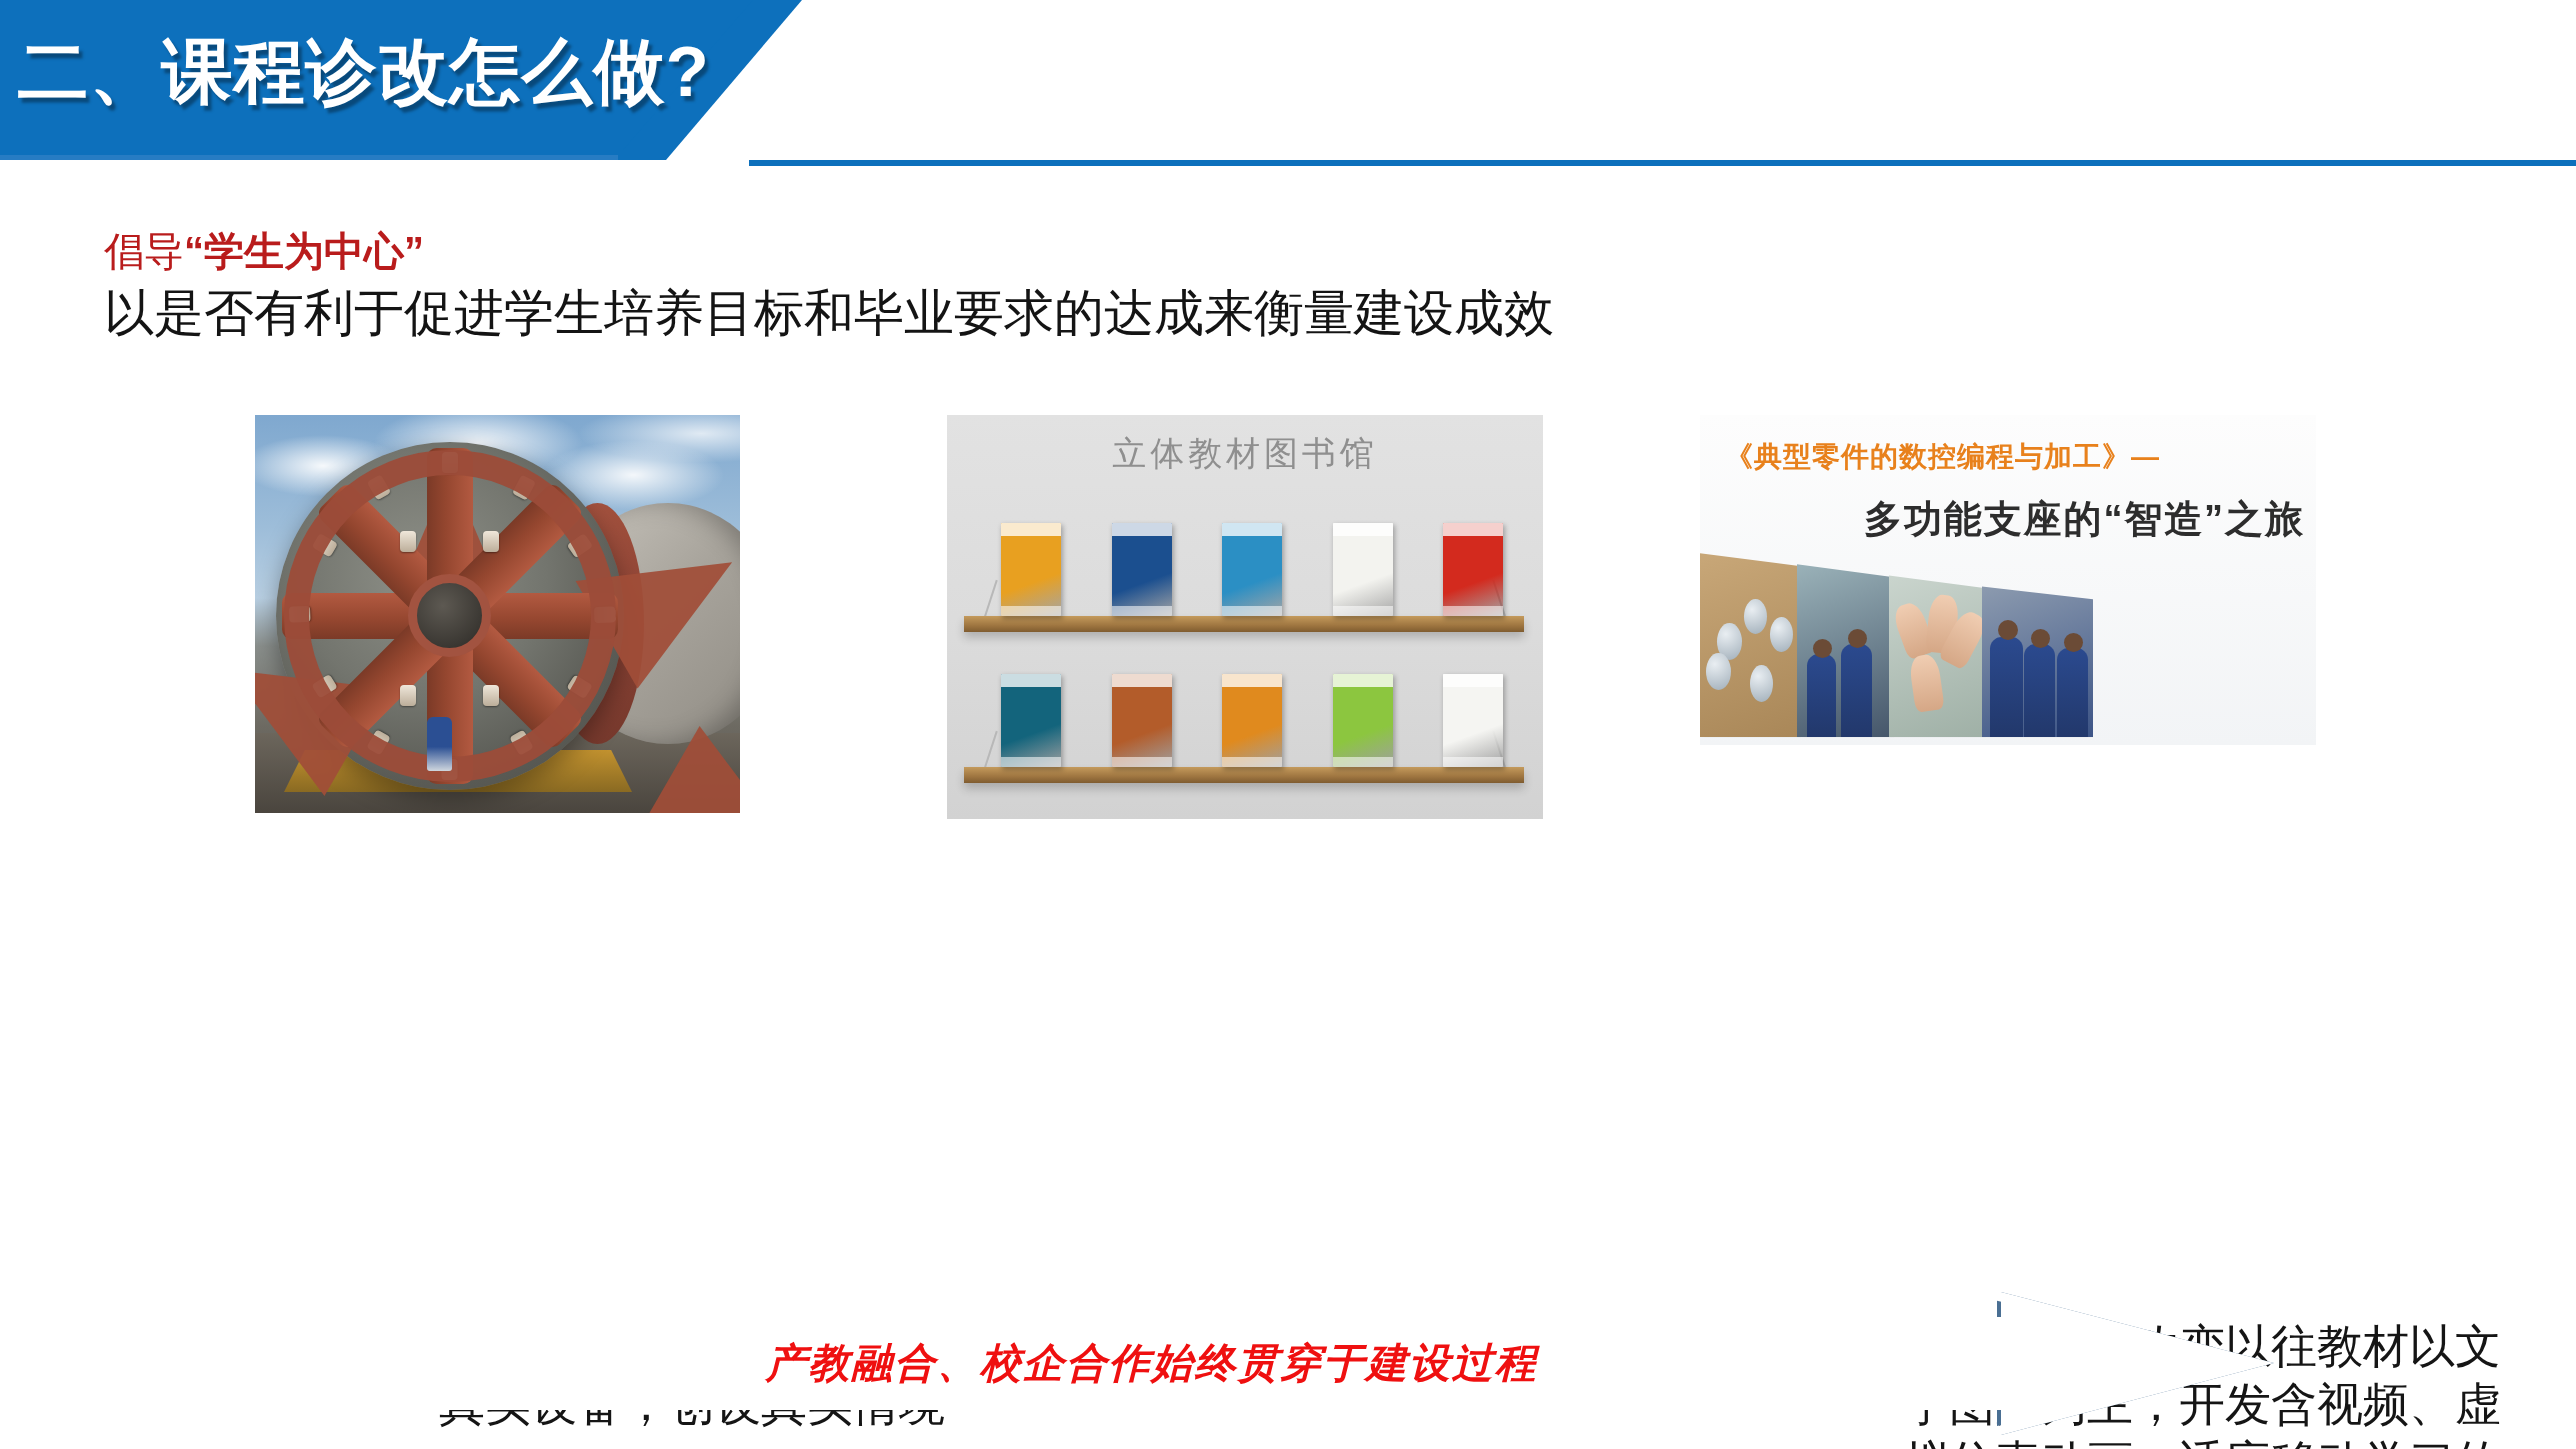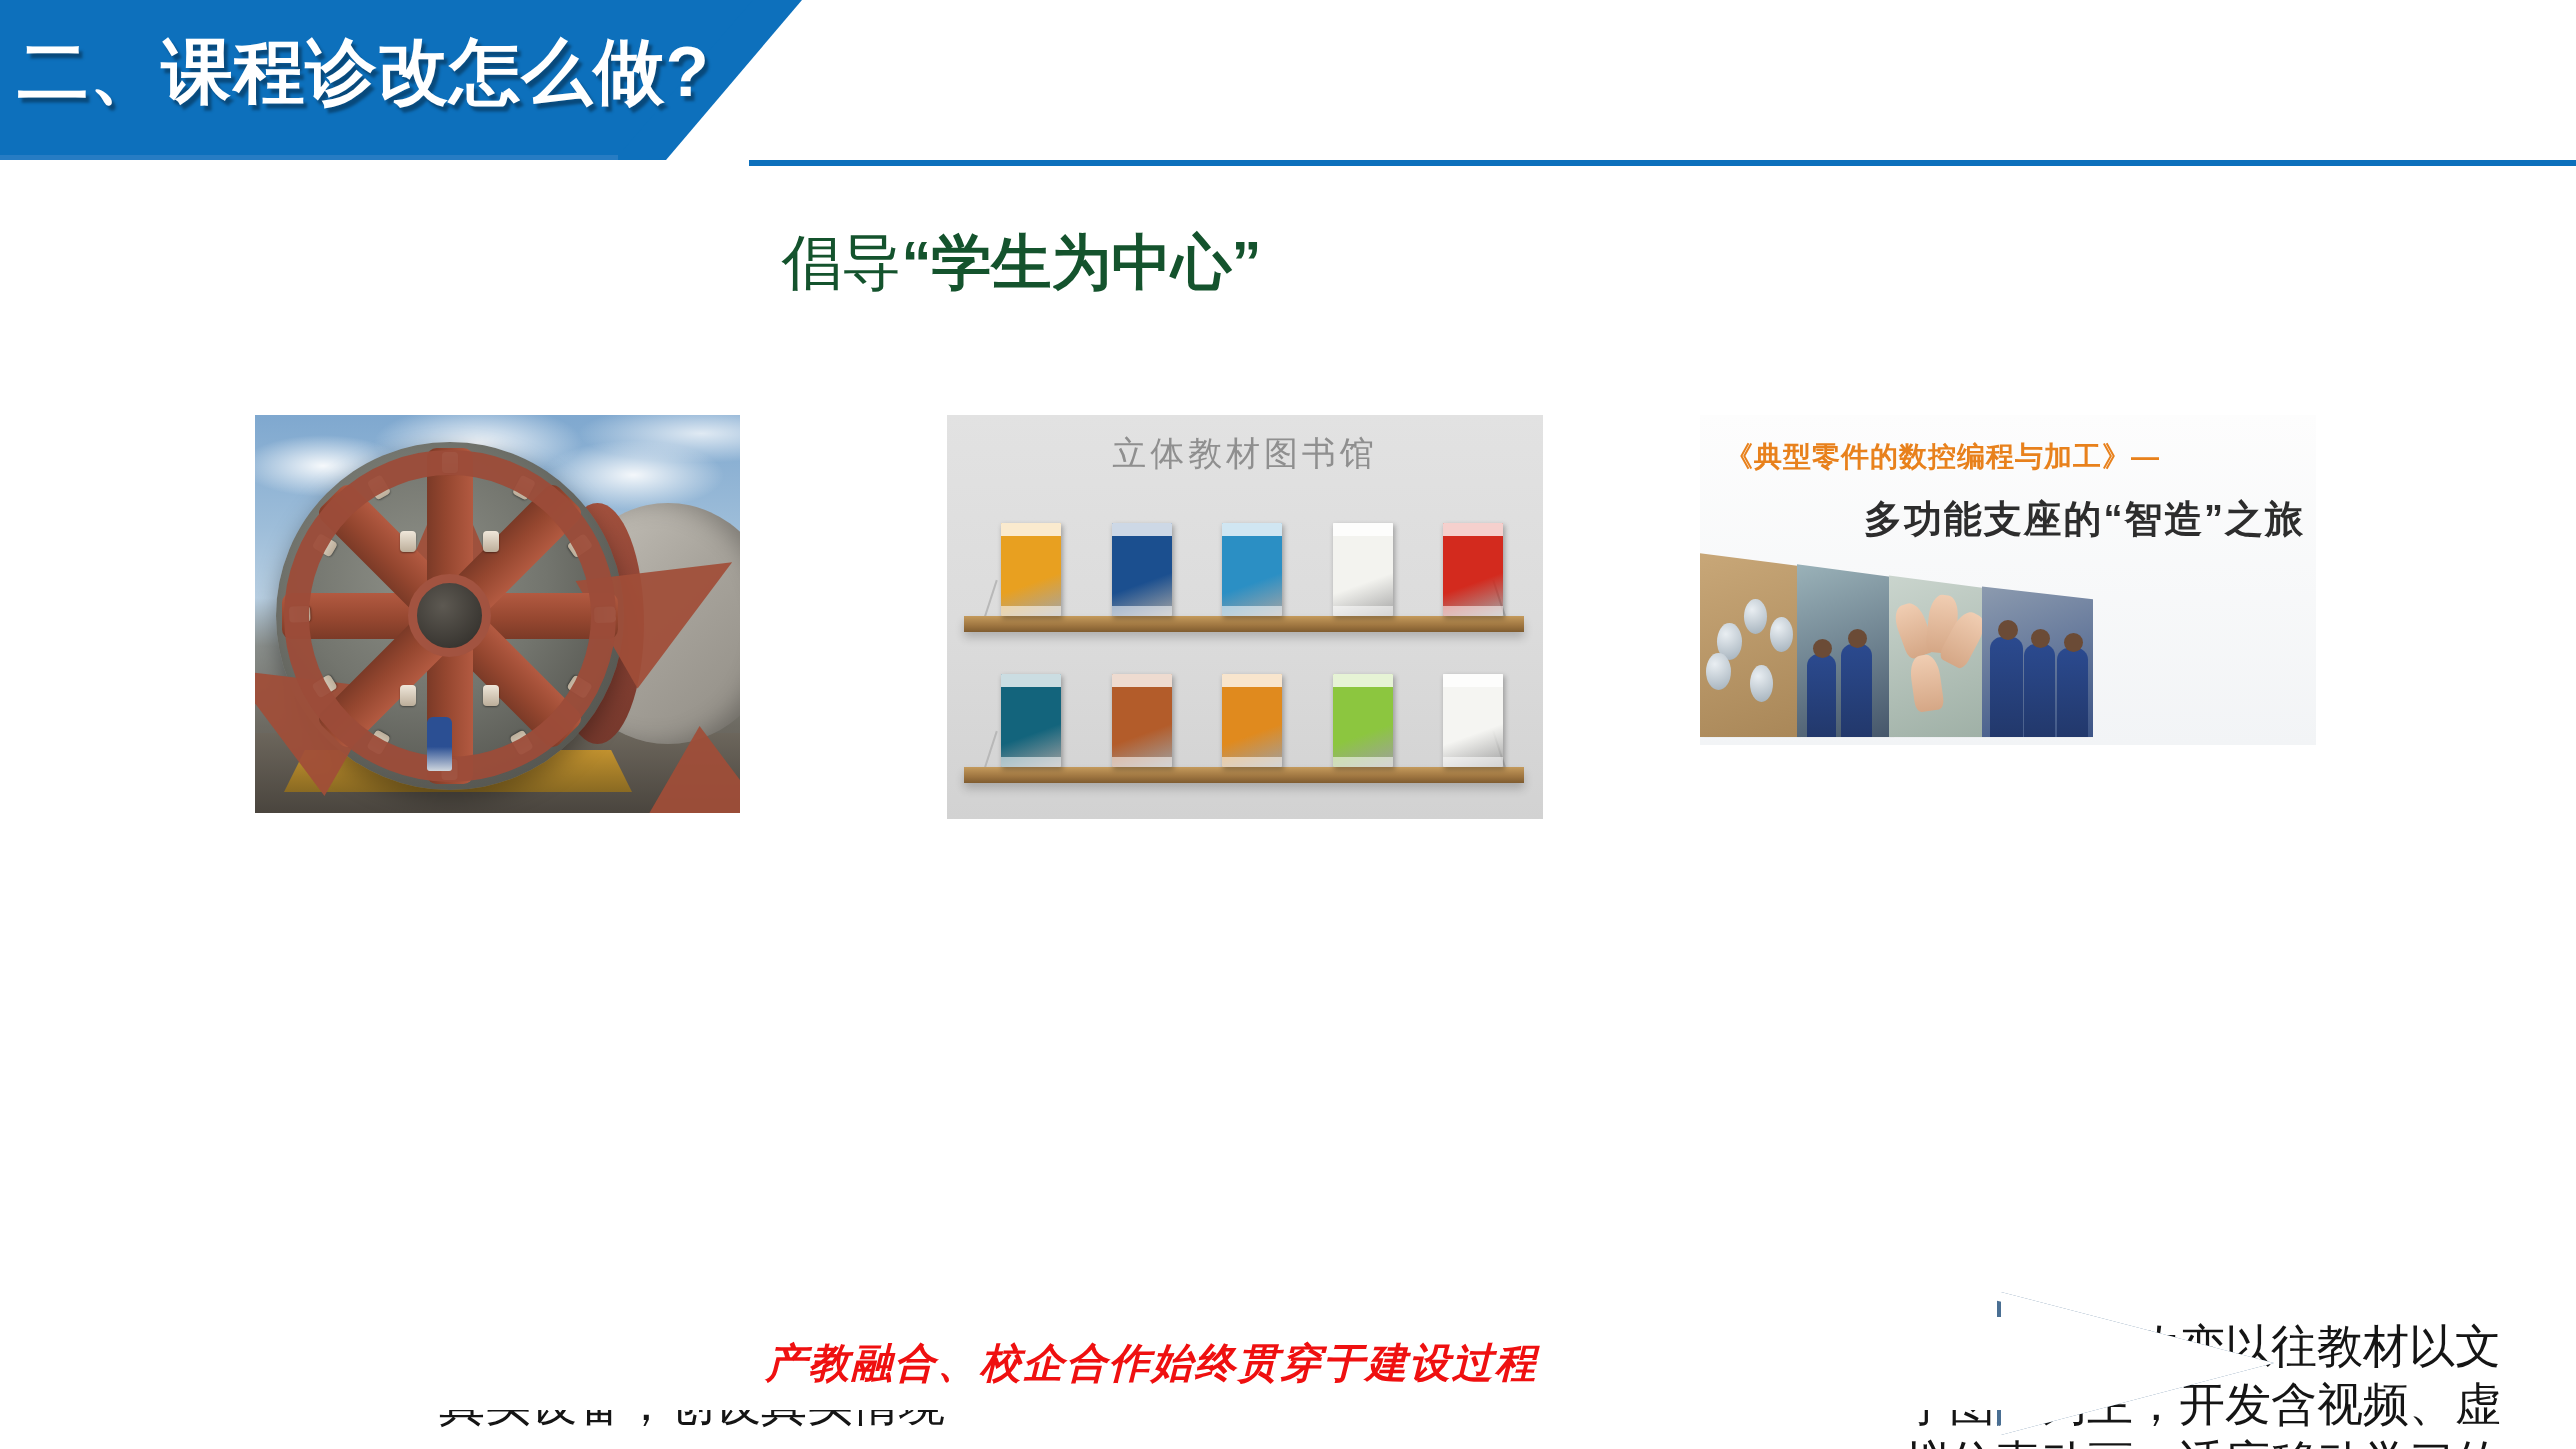--- a/index.html
+++ b/index.html
@@ -41,23 +41,22 @@
   }
   .header-rule-left {
     position: absolute; left: 0px; top: 155px;
     width: 618px; height: 4.8px; background: #2d7ec4;
     z-index: 4; opacity: 0.85;
   }
 
   
   .lead { position: absolute; left: 104px; top: 228px; width: 1835px; }
   .lead-line1 {
-    font-size: 60px; color: #14532d; line-height: 1.18;
+    font-size: 40px; color: #b91c1c; line-height: 1.18;
     white-space: nowrap;
-    text-align: center;
   }
   .lead-line1 .t-normal { font-weight: normal; }
   .lead-line1 .t-bold { font-weight: bold; }
   .lead-line2 {
     font-size: 50px; color: #141414; line-height: 1.3;
     white-space: nowrap; margin-top: 5.8px;
   }
 
   
   .cols { position: absolute; left: 0; top: 415px; width: 2576px; height: 850px; }
@@ -221,20 +220,21 @@
 
   <div class="header-rule" style="background: rgb(13, 112, 188);"></div>
   <div class="header-band" style="background: rgb(13, 112, 188);">
     <div class="header-band-inner" style="background: rgb(13, 112, 188);"></div>
   </div>
   <div class="header-rule-left"></div>
   <div class="header-title">二、课程诊改怎么做?</div>
 
   <div class="lead">
     <div class="lead-line1"><span class="t-normal">倡导</span><span class="t-bold">“学生为中心”</span></div>
+    <div class="lead-line2">以是否有利于促进学生培养目标和毕业要求的达成来衡量建设成效</div>
   </div>
 
   <div class="cols">
 
     <div class="col col-1">
       <div class="figure fig-1">
         <div class="tbm">
           <div class="tbm-clouds"></div>
           <div class="tbm-ground"></div>
           <div class="tbm-body2"></div>

